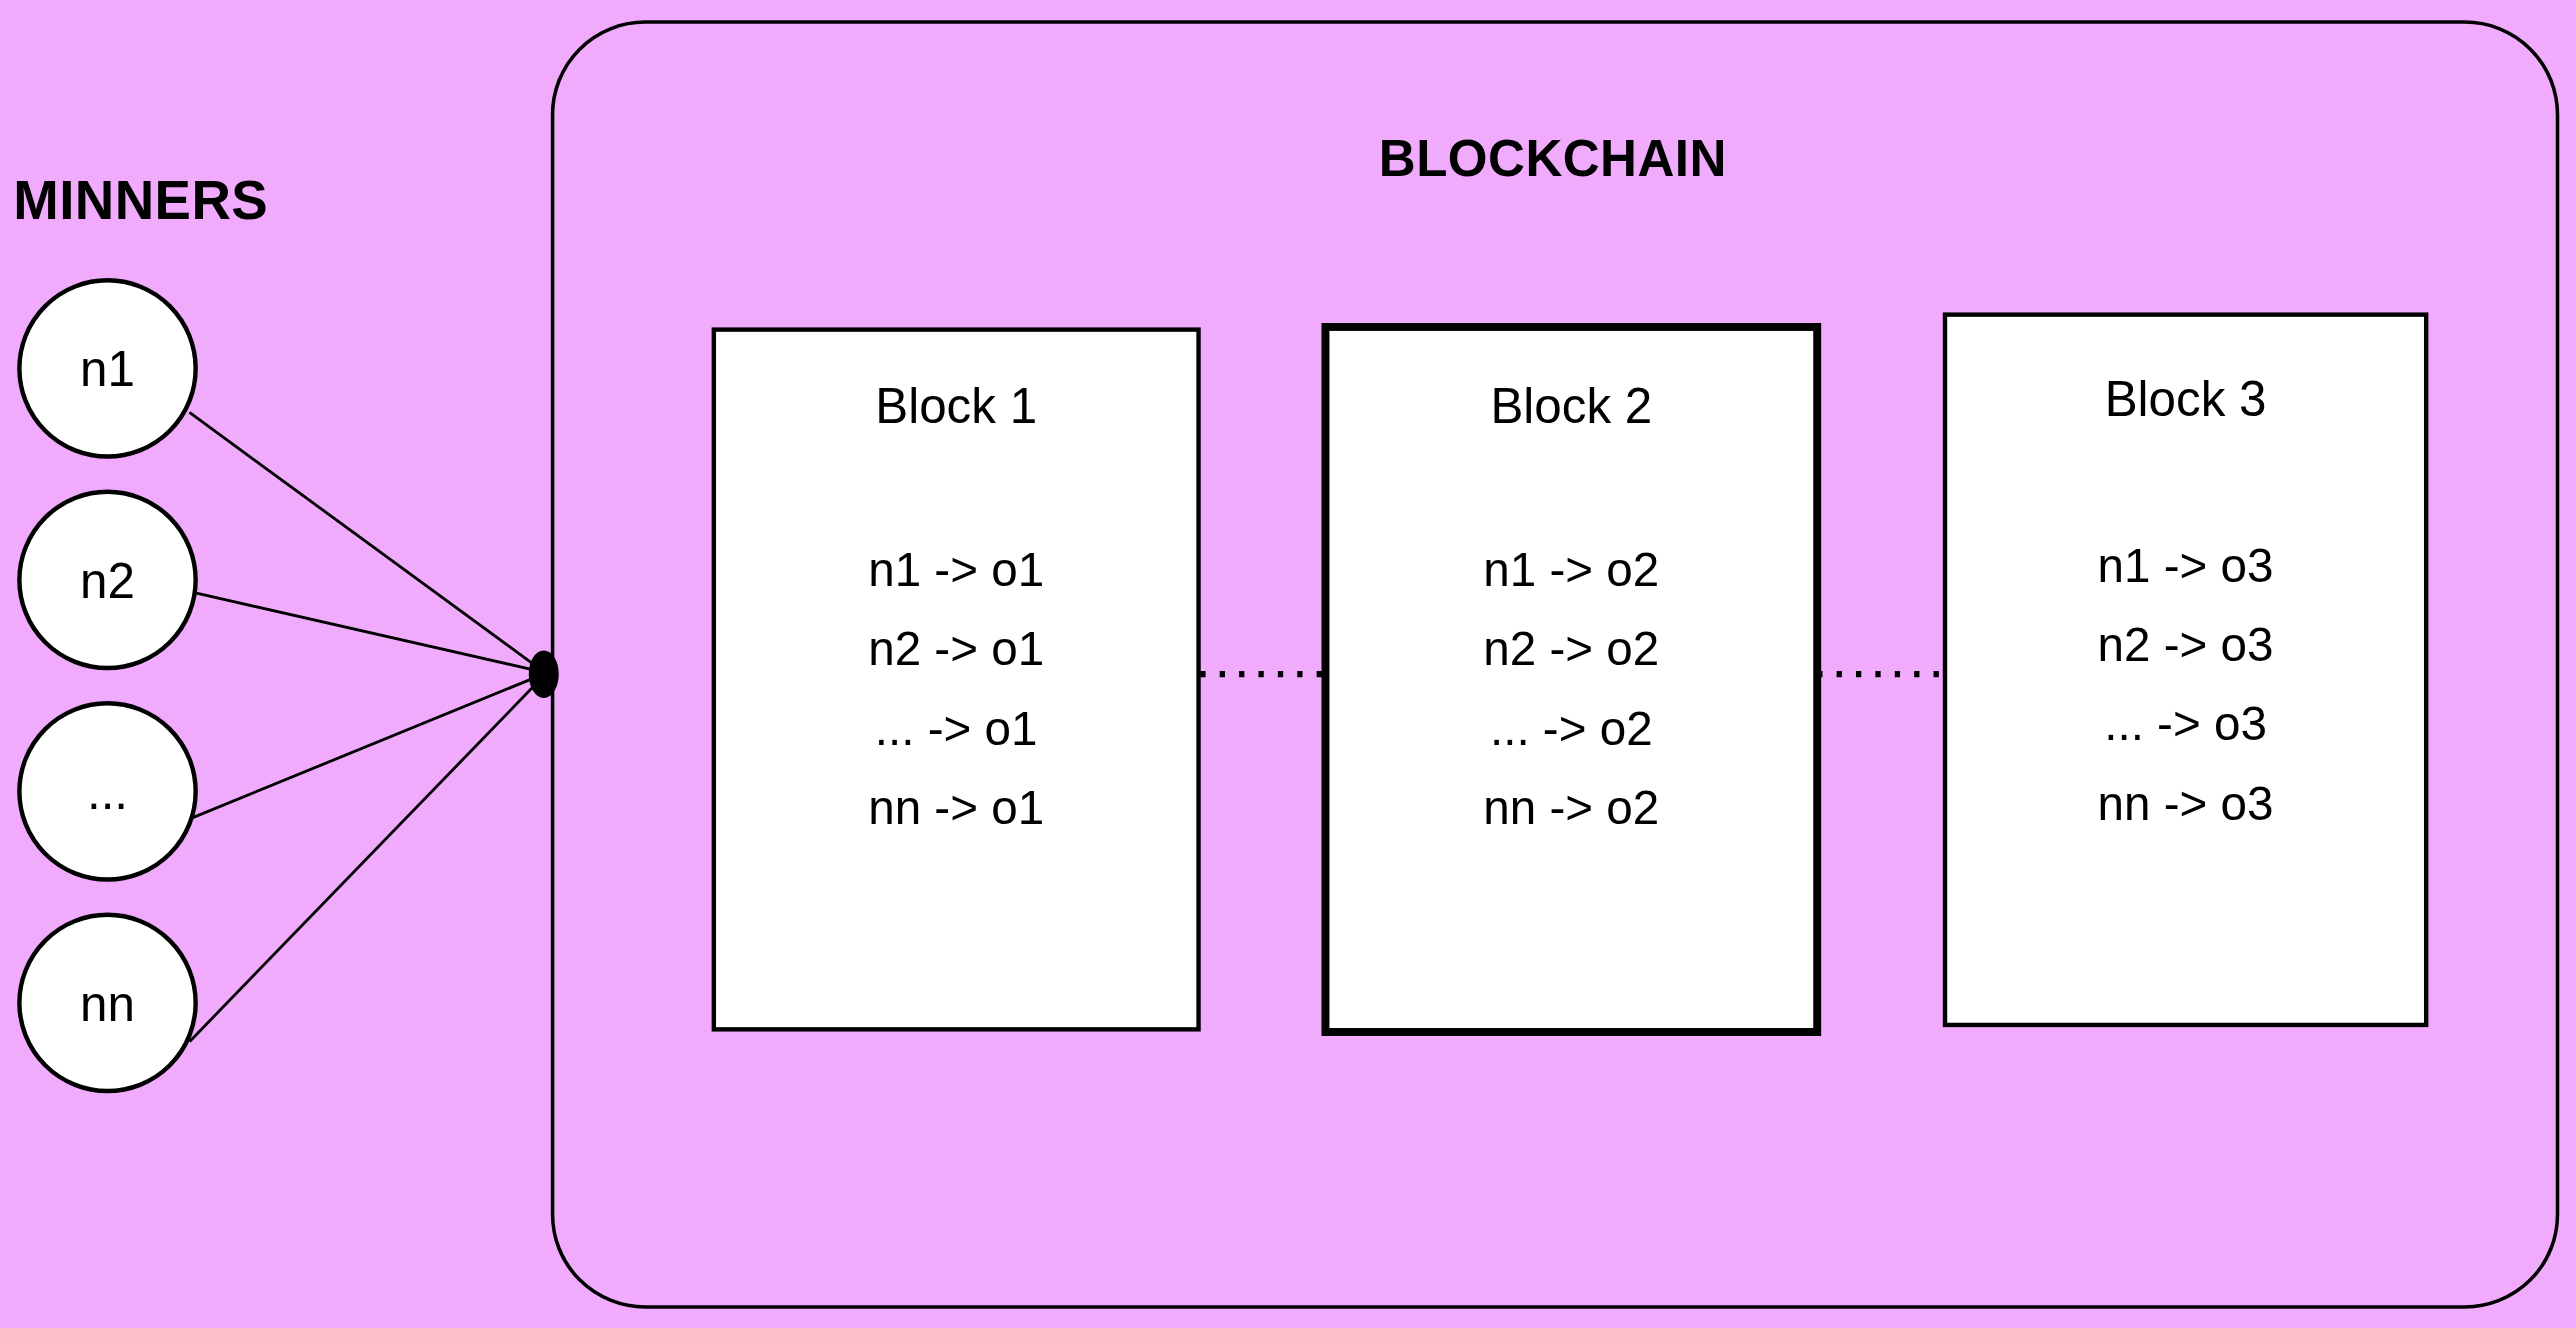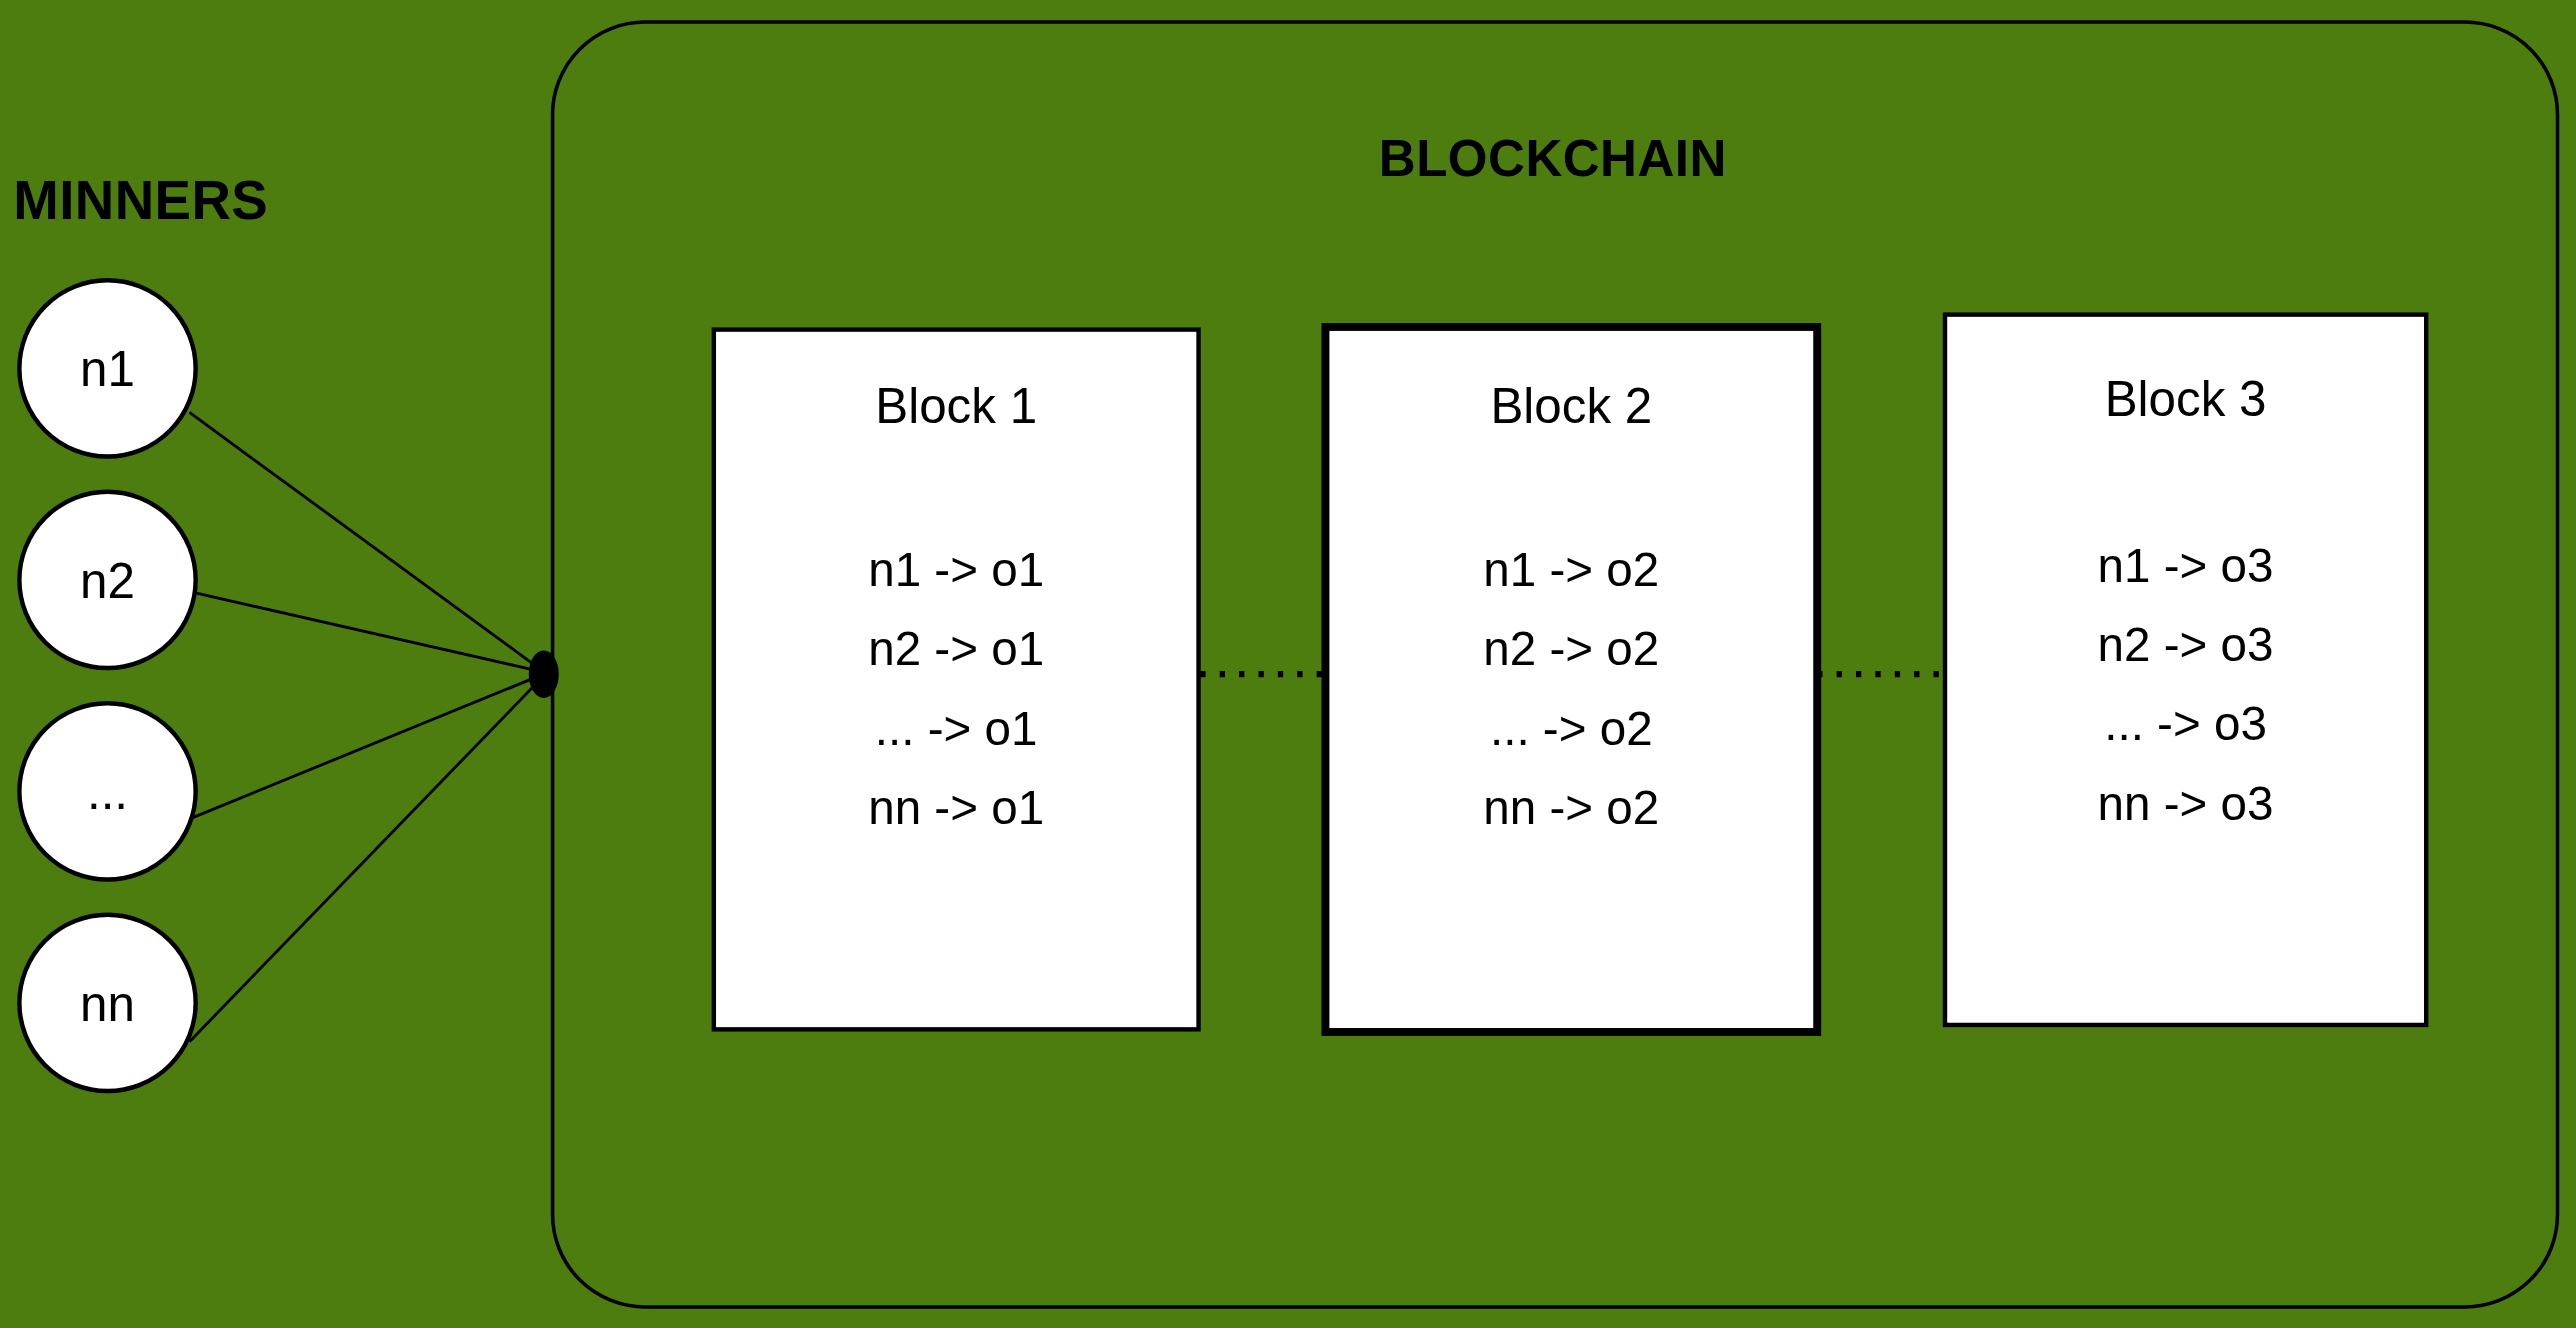--- a/index.html
+++ b/index.html
@@ -4,21 +4,21 @@
 <style>
   html, body {
     margin: 0;
     padding: 0;
     background: #ffffff;
   }
   #canvas {
     position: relative;
     width: 2576px;
     height: 1329px;
-    background: #4d7c0f;
+    background: #f0abfc;
     overflow: hidden;
     font-family: "Liberation Sans", sans-serif;
   }
   #diagram-svg {
     position: absolute;
     top: 0;
     left: 0;
     width: 2576px;
     height: 1329px;
     display: block;

